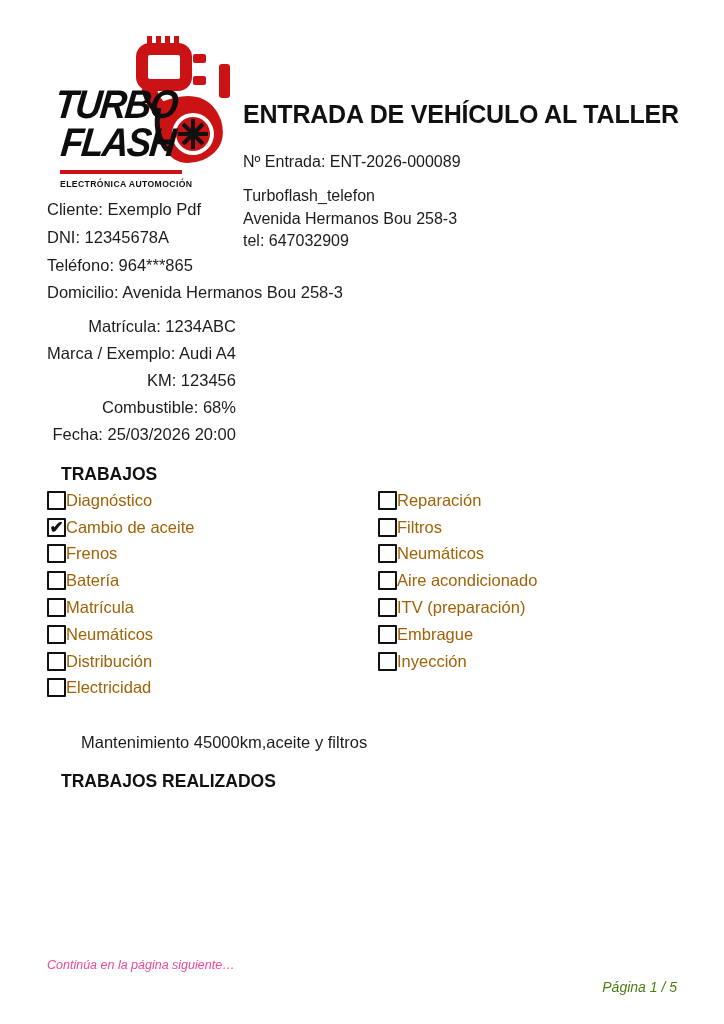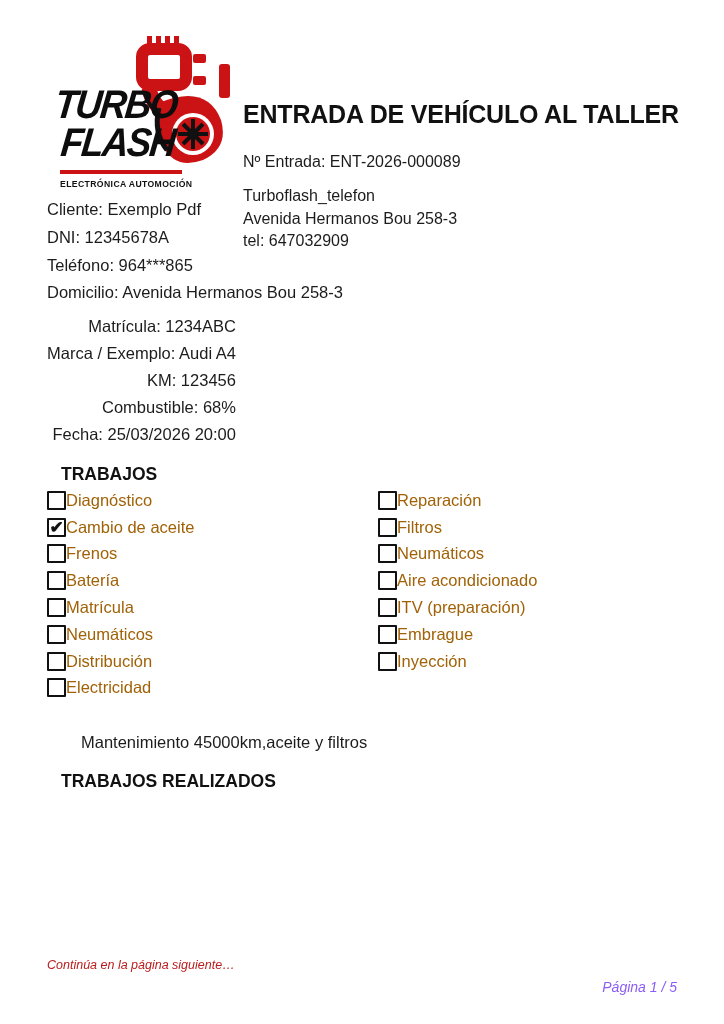--- a/index.html
+++ b/index.html
@@ -56,25 +56,25 @@
   }
   .checkbox.checked{font-size:17px;}
   .check-label{margin-left:0;font-size:16.5px;color:#a16207;white-space:nowrap;}
   
   #otros-heading{top:706px;}
   #otros-text{position:absolute;left:61px;top:733px;font-size:16.5px;color:#1c1c1c;margin-left:20px;}
   #realizados-heading{top:771px;}
   
   .footer-continuation{
     position:absolute;left:47px;top:958px;
-    font-size:12.5px;font-style:italic;color:#b91c1c;
+    font-size:12.5px;font-style:italic;color:#ec4899;
   }
   .footer-page{
     position:absolute;right:47px;top:979px;
-    font-size:14px;font-style:italic;color:#8b5cf6;
+    font-size:14px;font-style:italic;color:#4d7c0f;
   }
 </style>
 </head>
 <body>
 
 <div id="page">
 
   <div class="logo-block">
     <svg class="logo-graphic" viewBox="0 0 128 132">
 

